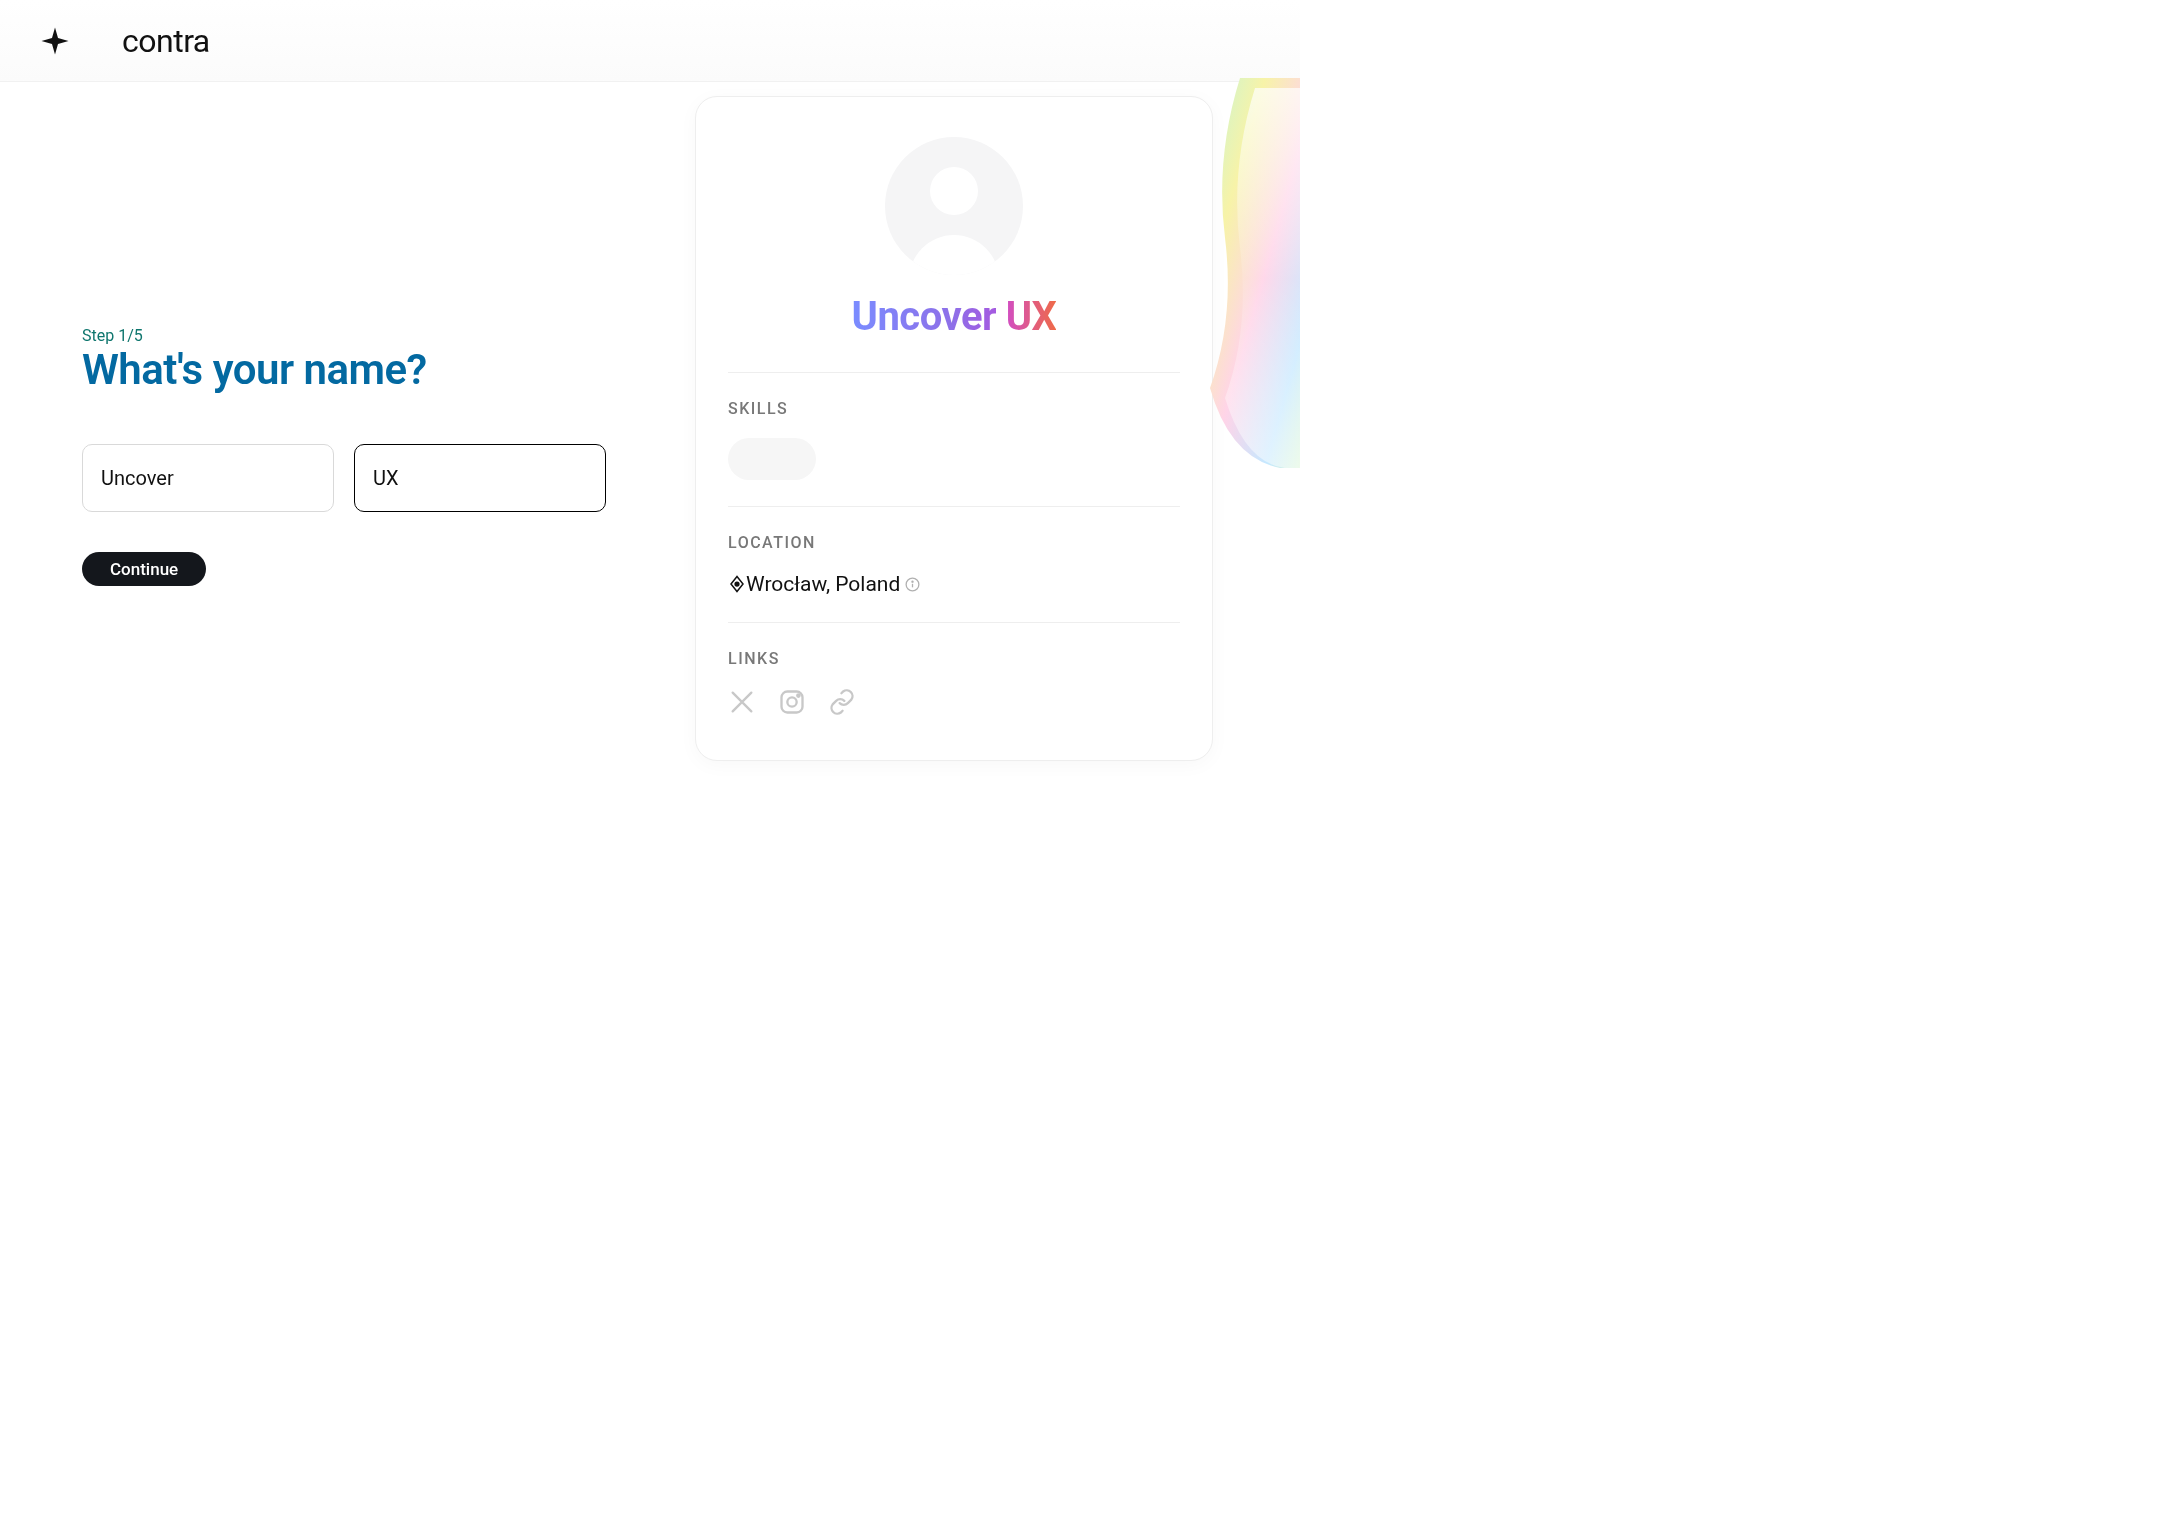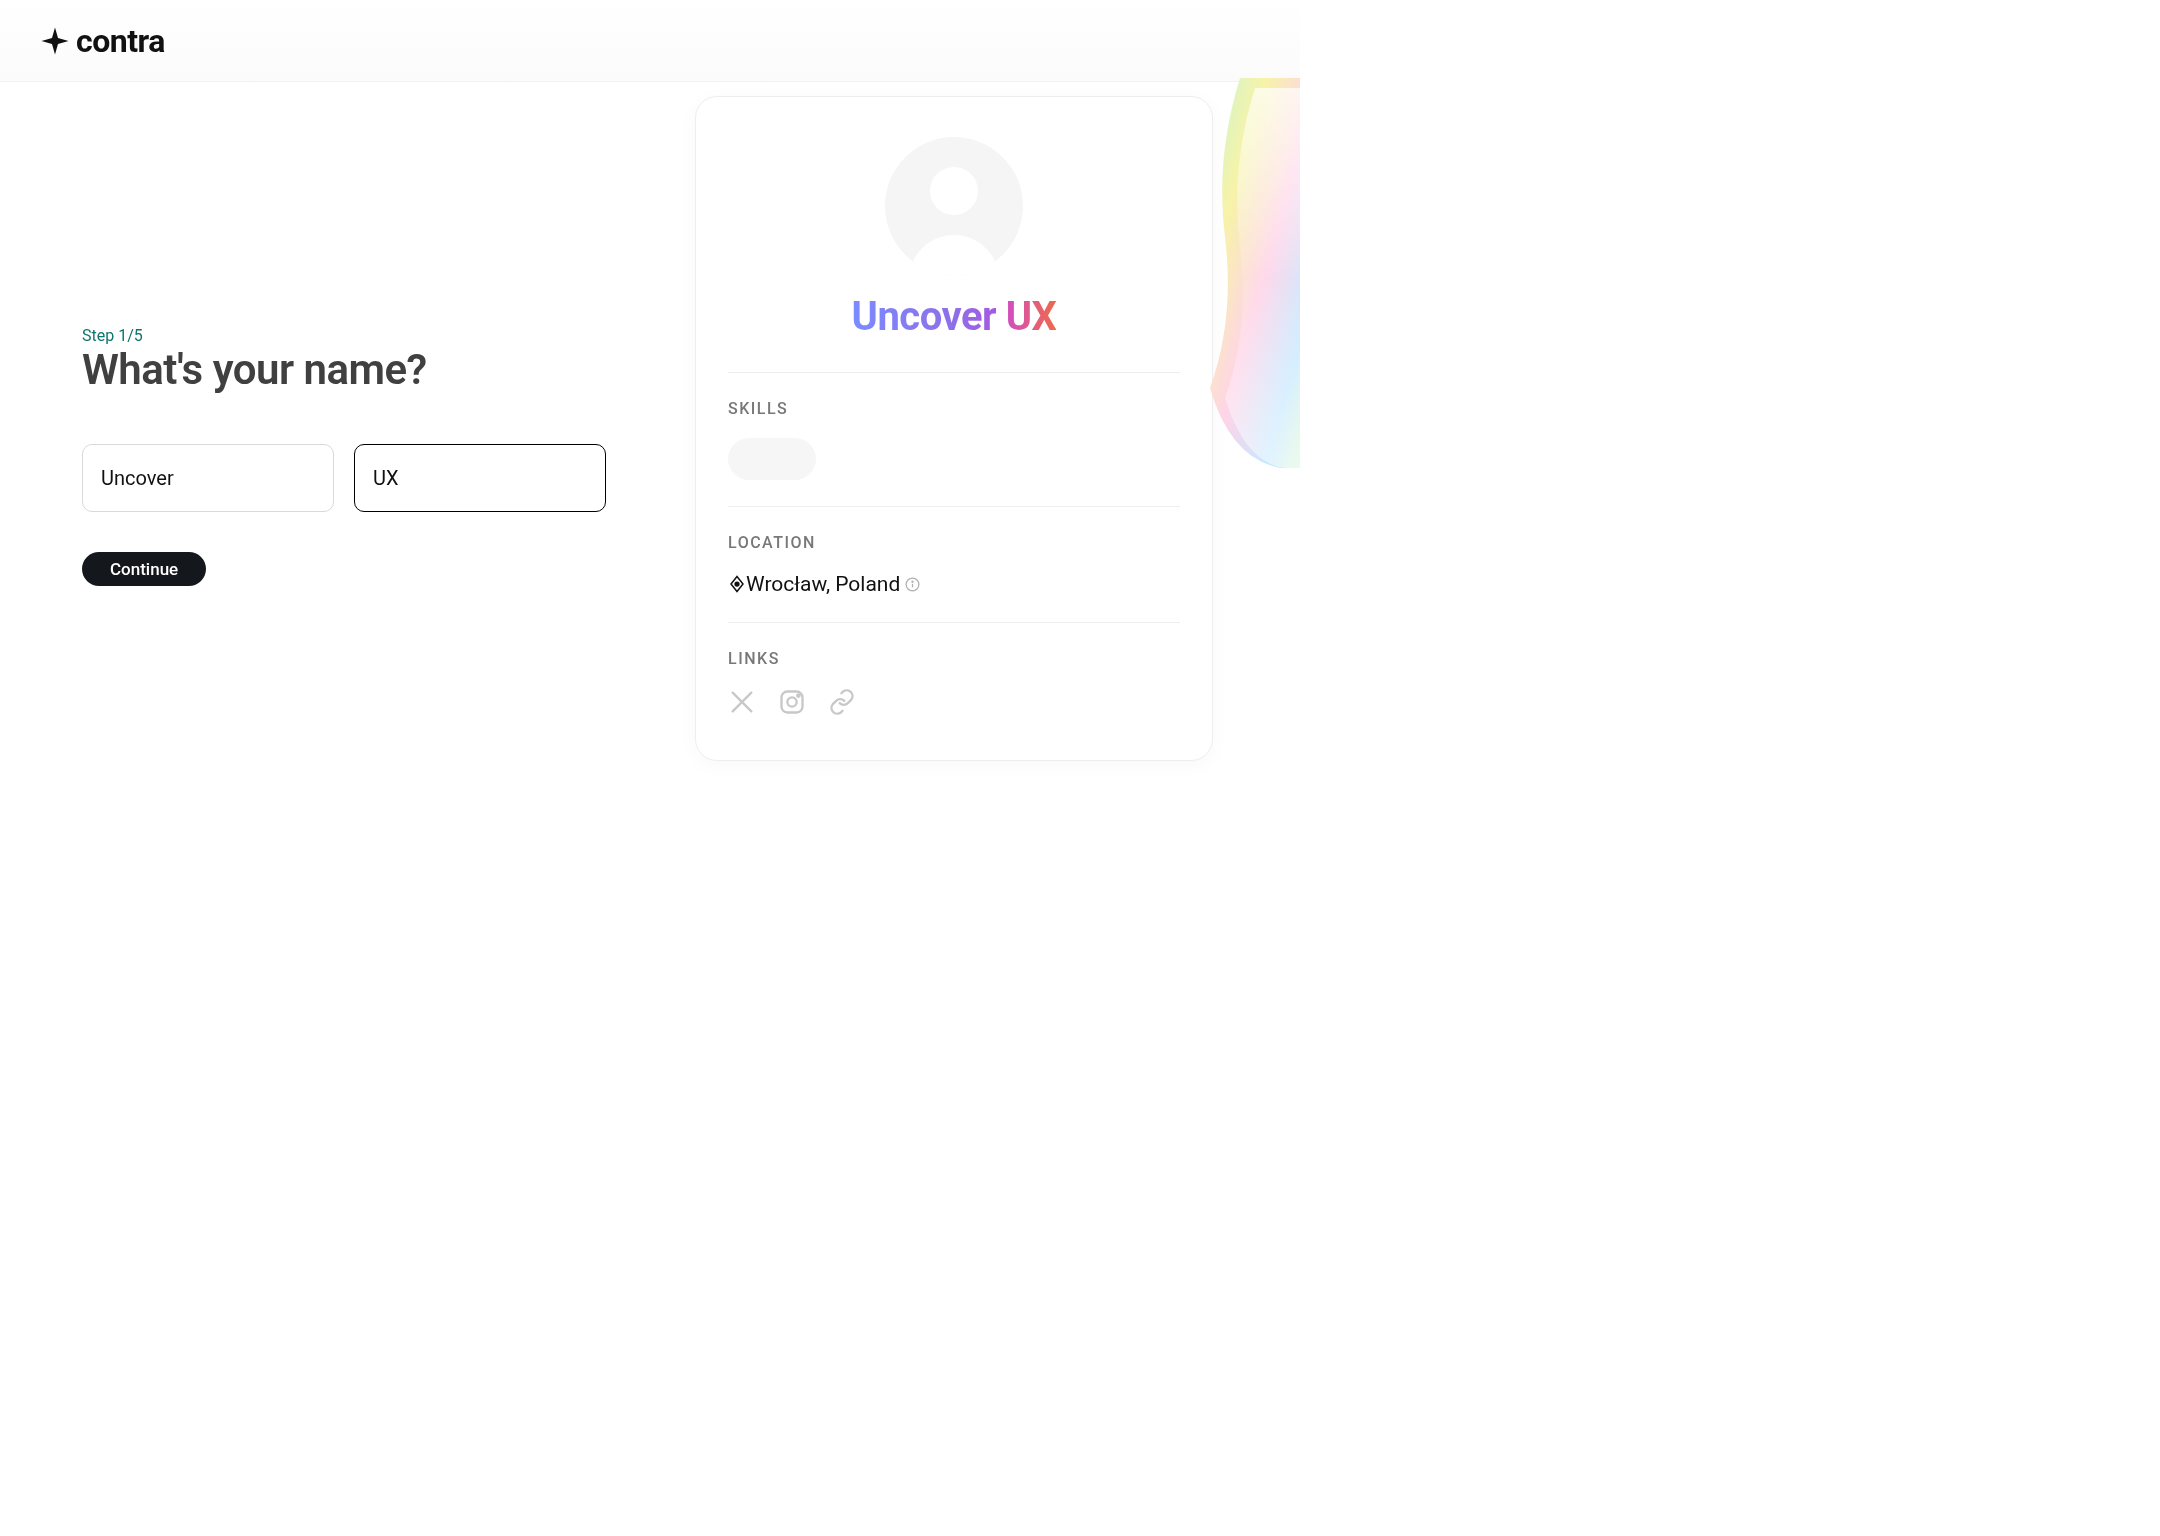--- a/index.html
+++ b/index.html
@@ -27,41 +27,42 @@
       display: flex;
       align-items: center;
       gap: 6px;
     }
     .logo-icon {
       width: 30px;
       height: 30px;
     }
     .logo-text {
       font-size: 32px;
-      font-weight: 700;
+      font-weight: 400;
       letter-spacing: -0.5px;
       color: #111;
+      margin-left: 46px;
     }
     .main-container {
       display: flex;
       padding-top: 14px;
       position: relative;
     }
     .form-column {
       flex: 0 0 620px;
       padding: 230px 0 0 82px;
     }
     .step-label {
       font-size: 16px;
       color: #0f766e;
     }
     .heading {
       font-size: 42px;
       font-weight: 600;
-      color: #404040;
+      color: #0369a1;
       margin-bottom: 50px;
       letter-spacing: -0.5px;
     }
     .input-row {
       display: flex;
       gap: 20px;
       margin-bottom: 40px;
     }
     .text-input {
       height: 68px;

